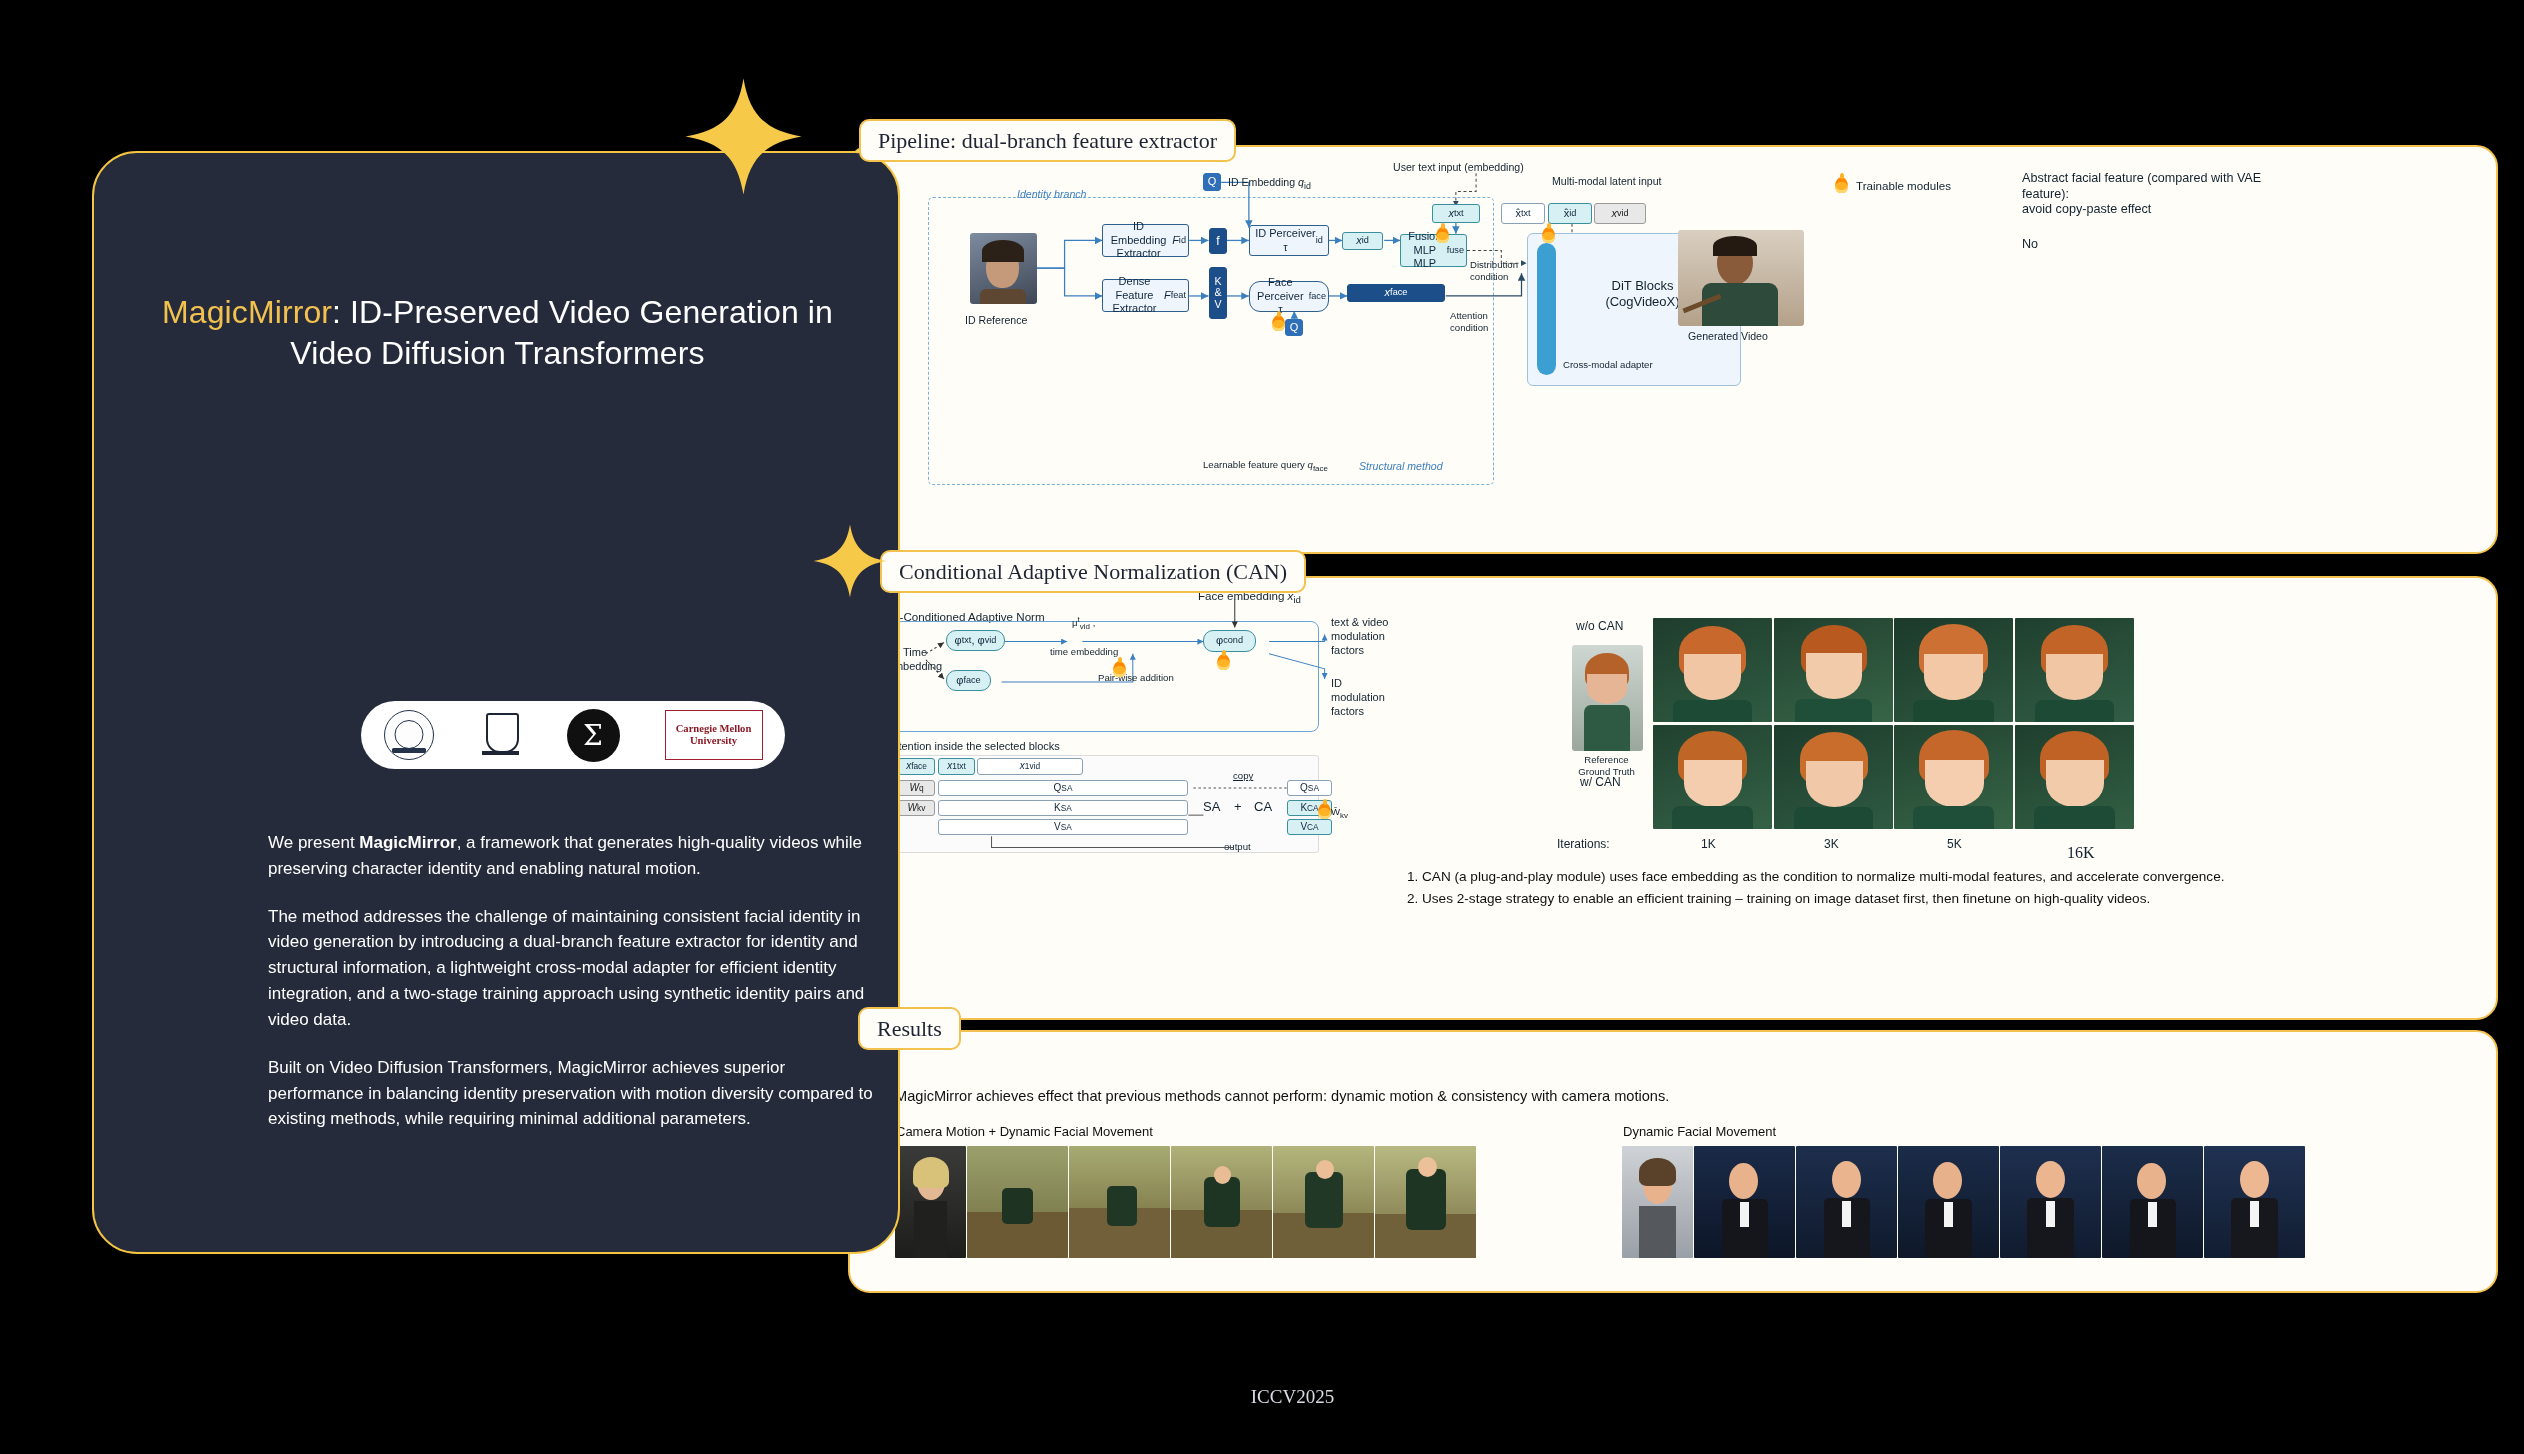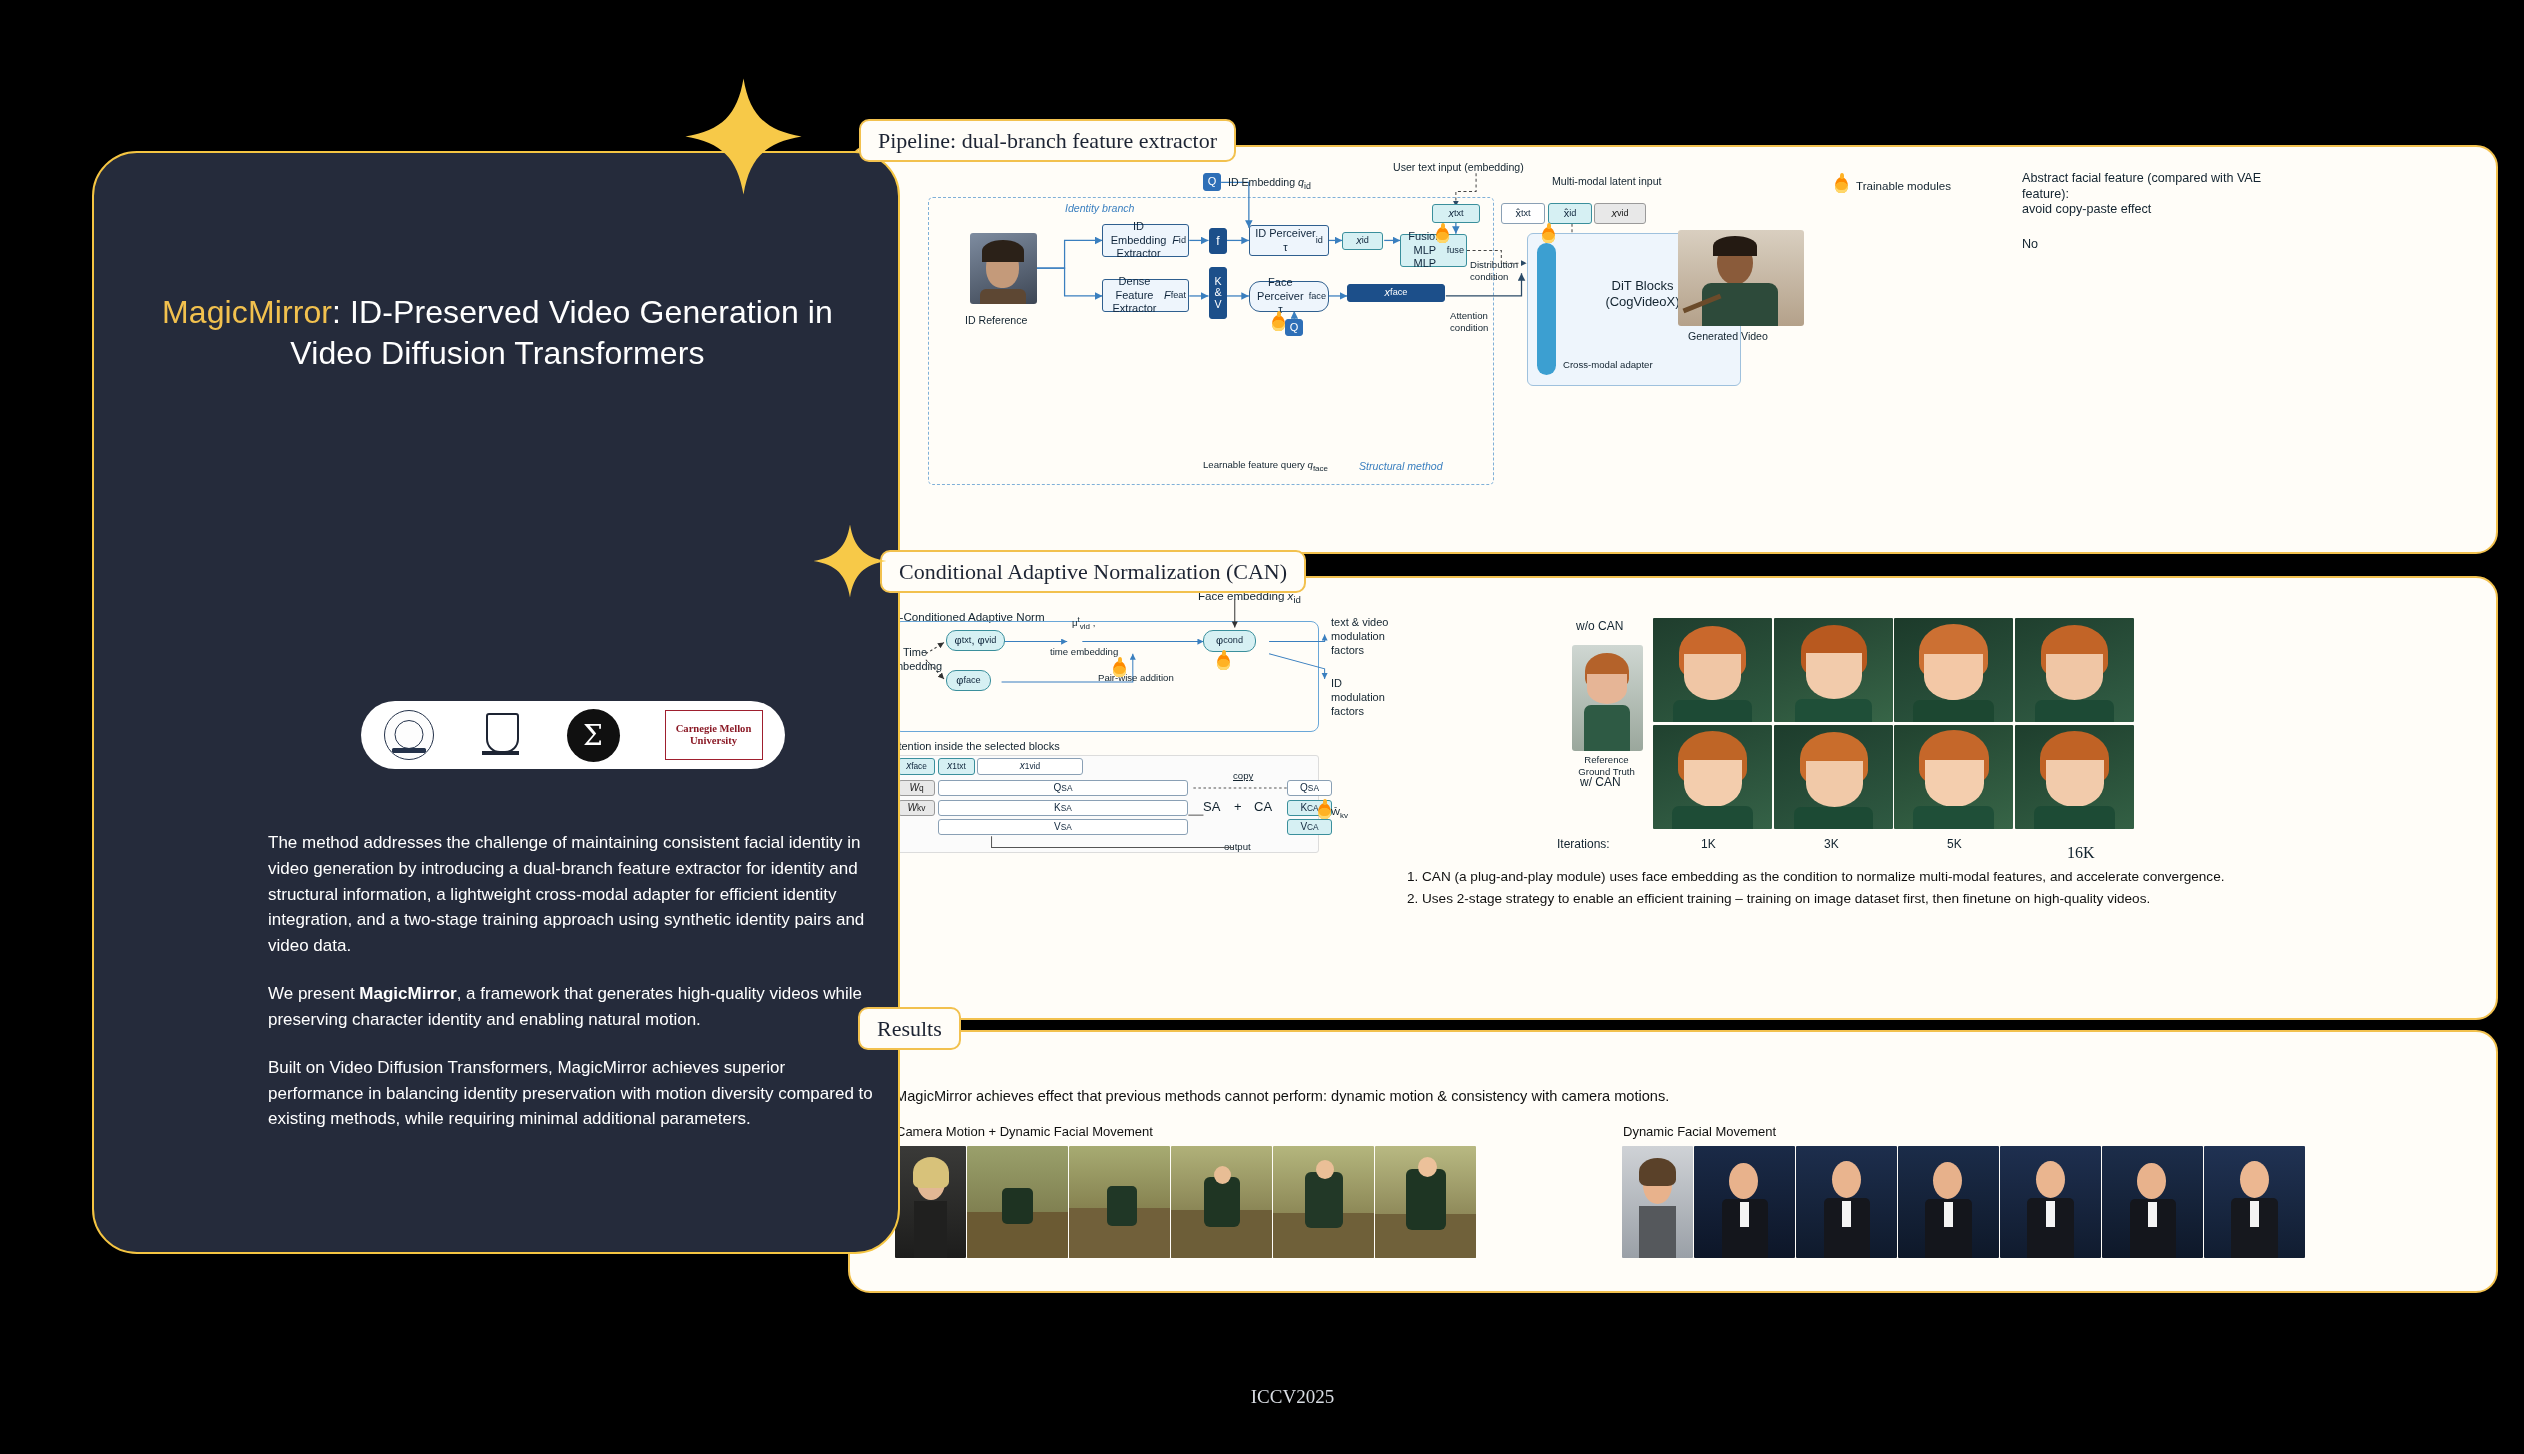--- a/index.html
+++ b/index.html
@@ -307,24 +307,24 @@
         <div class="logo-hku">
             <div class="shield"></div>
             <div class="bar"></div>
           </div>
       </div>
       <div class="logo-item logo-sigma">Σ</div>
       <div class="logo-item logo-cmu">Carnegie Mellon University</div>
     </div>
 
     <div class="abstract">
-      <p>The method addresses the challenge of maintaining consistent facial identity in video generation by introducing a dual-branch feature extractor for identity and structural information, a lightweight cross-modal adapter for efficient identity integration, and a two-stage training approach using synthetic identity pairs and video data.</p>
       <p>
         <span>We present </span><b>MagicMirror</b><span>, a framework that generates high-quality videos while preserving character identity and enabling natural motion.</span>
       </p>
+      <p>The method addresses the challenge of maintaining consistent facial identity in video generation by introducing a dual-branch feature extractor for identity and structural information, a lightweight cross-modal adapter for efficient identity integration, and a two-stage training approach using synthetic identity pairs and video data.</p>
       <p>Built on Video Diffusion Transformers, MagicMirror achieves superior performance in balancing identity preservation with motion diversity compared to existing methods, while requiring minimal additional parameters.</p>
     </div>
   </div>
 
   <div class="sparkle" style="left:683px; top:76px;">
     <svg width="121" height="121" viewBox="0 0 100 100">
         <path d="M50 2 C55 32 68 45 98 50 C68 55 55 68 50 98 C45 68 32 55 2 50 C32 45 45 32 50 2 Z" fill="#f7c948"></path>
       </svg>
   </div>
   <div class="sparkle" style="left:812px; top:523px;">
@@ -376,21 +376,21 @@
 
         <path d="M1240,52 L1240,88 L1200,88 L1200,118" stroke="#444" stroke-width="2" fill="none" stroke-dasharray="6 5" marker-end="url(#arb)"></path>
 
         <path d="M1200,150 L1200,172" stroke="#3a7fbf" stroke-width="2.5" fill="none" marker-end="url(#ar)"></path>
 
         <path d="M1430,152 L1430,200 L1392,200 L1392,232" stroke="#444" stroke-width="2" fill="none" stroke-dasharray="6 5" marker-end="url(#arb)"></path>
 
         <path d="M1585,250 L1640,250" stroke="#3a7fbf" stroke-width="2.5" fill="none" marker-end="url(#ar)"></path>
       </svg>
 
-      <div class="lbl ital" style="left:167px; top:55px;margin-left:48px;">Identity branch</div>
+      <div class="lbl ital" style="left:167px; top:41px;">Identity branch</div>
       <div class="lbl ital" style="left:509px; top:313px;">Structural method</div>
 
       <div class="lbl" style="left:543px; top:14px;">User text input (embedding)</div>
       <div class="lbl" style="left:702px; top:28px;">Multi-modal latent input</div>
 
       <div class="photo" style="left:120px; top:86px; width:67px; height:71px; background:linear-gradient(160deg,#7e8ca0,#3d4654);">
         <div style="position:absolute;left:16px;top:13px;width:33px;height:42px;border-radius:50% 50% 45% 45%;background:#c49a7a;"></div>
         <div style="position:absolute;left:12px;top:7px;width:42px;height:22px;border-radius:50% 50% 0 0;background:#2b2118;"></div>
         <div style="position:absolute;left:10px;top:56px;width:46px;height:18px;background:#5d4733;border-radius:6px 6px 0 0;"></div>
       </div>

